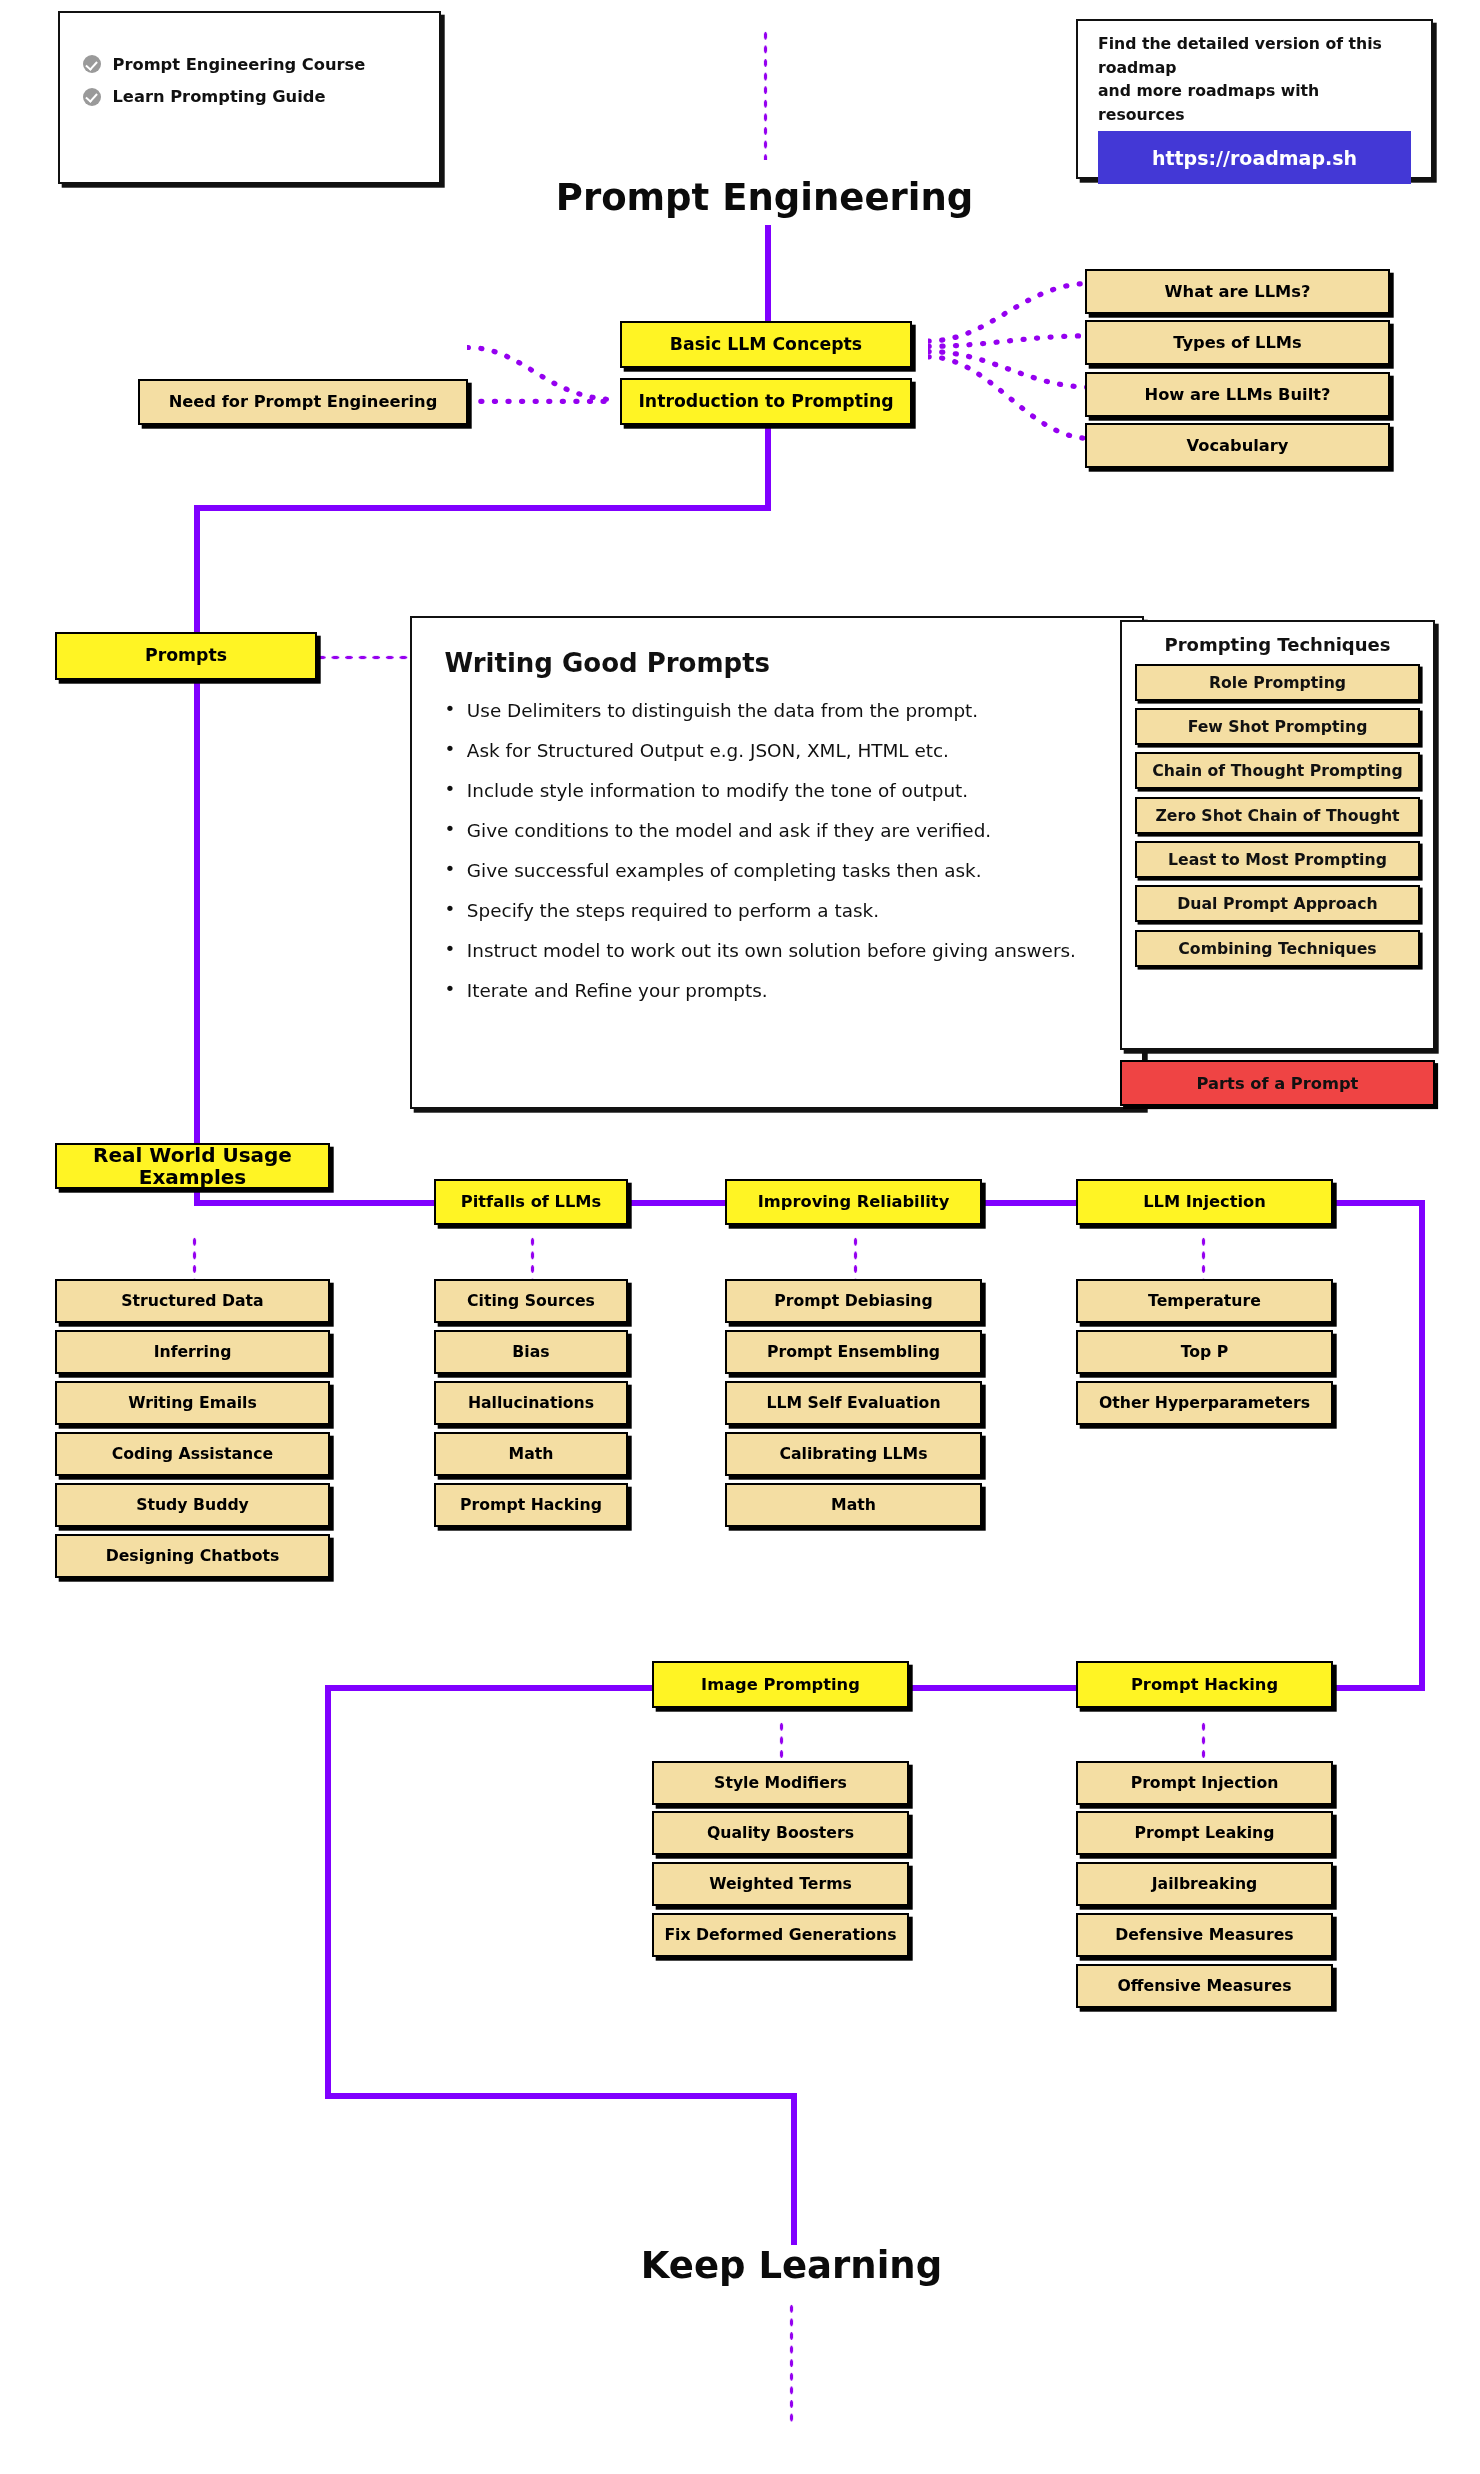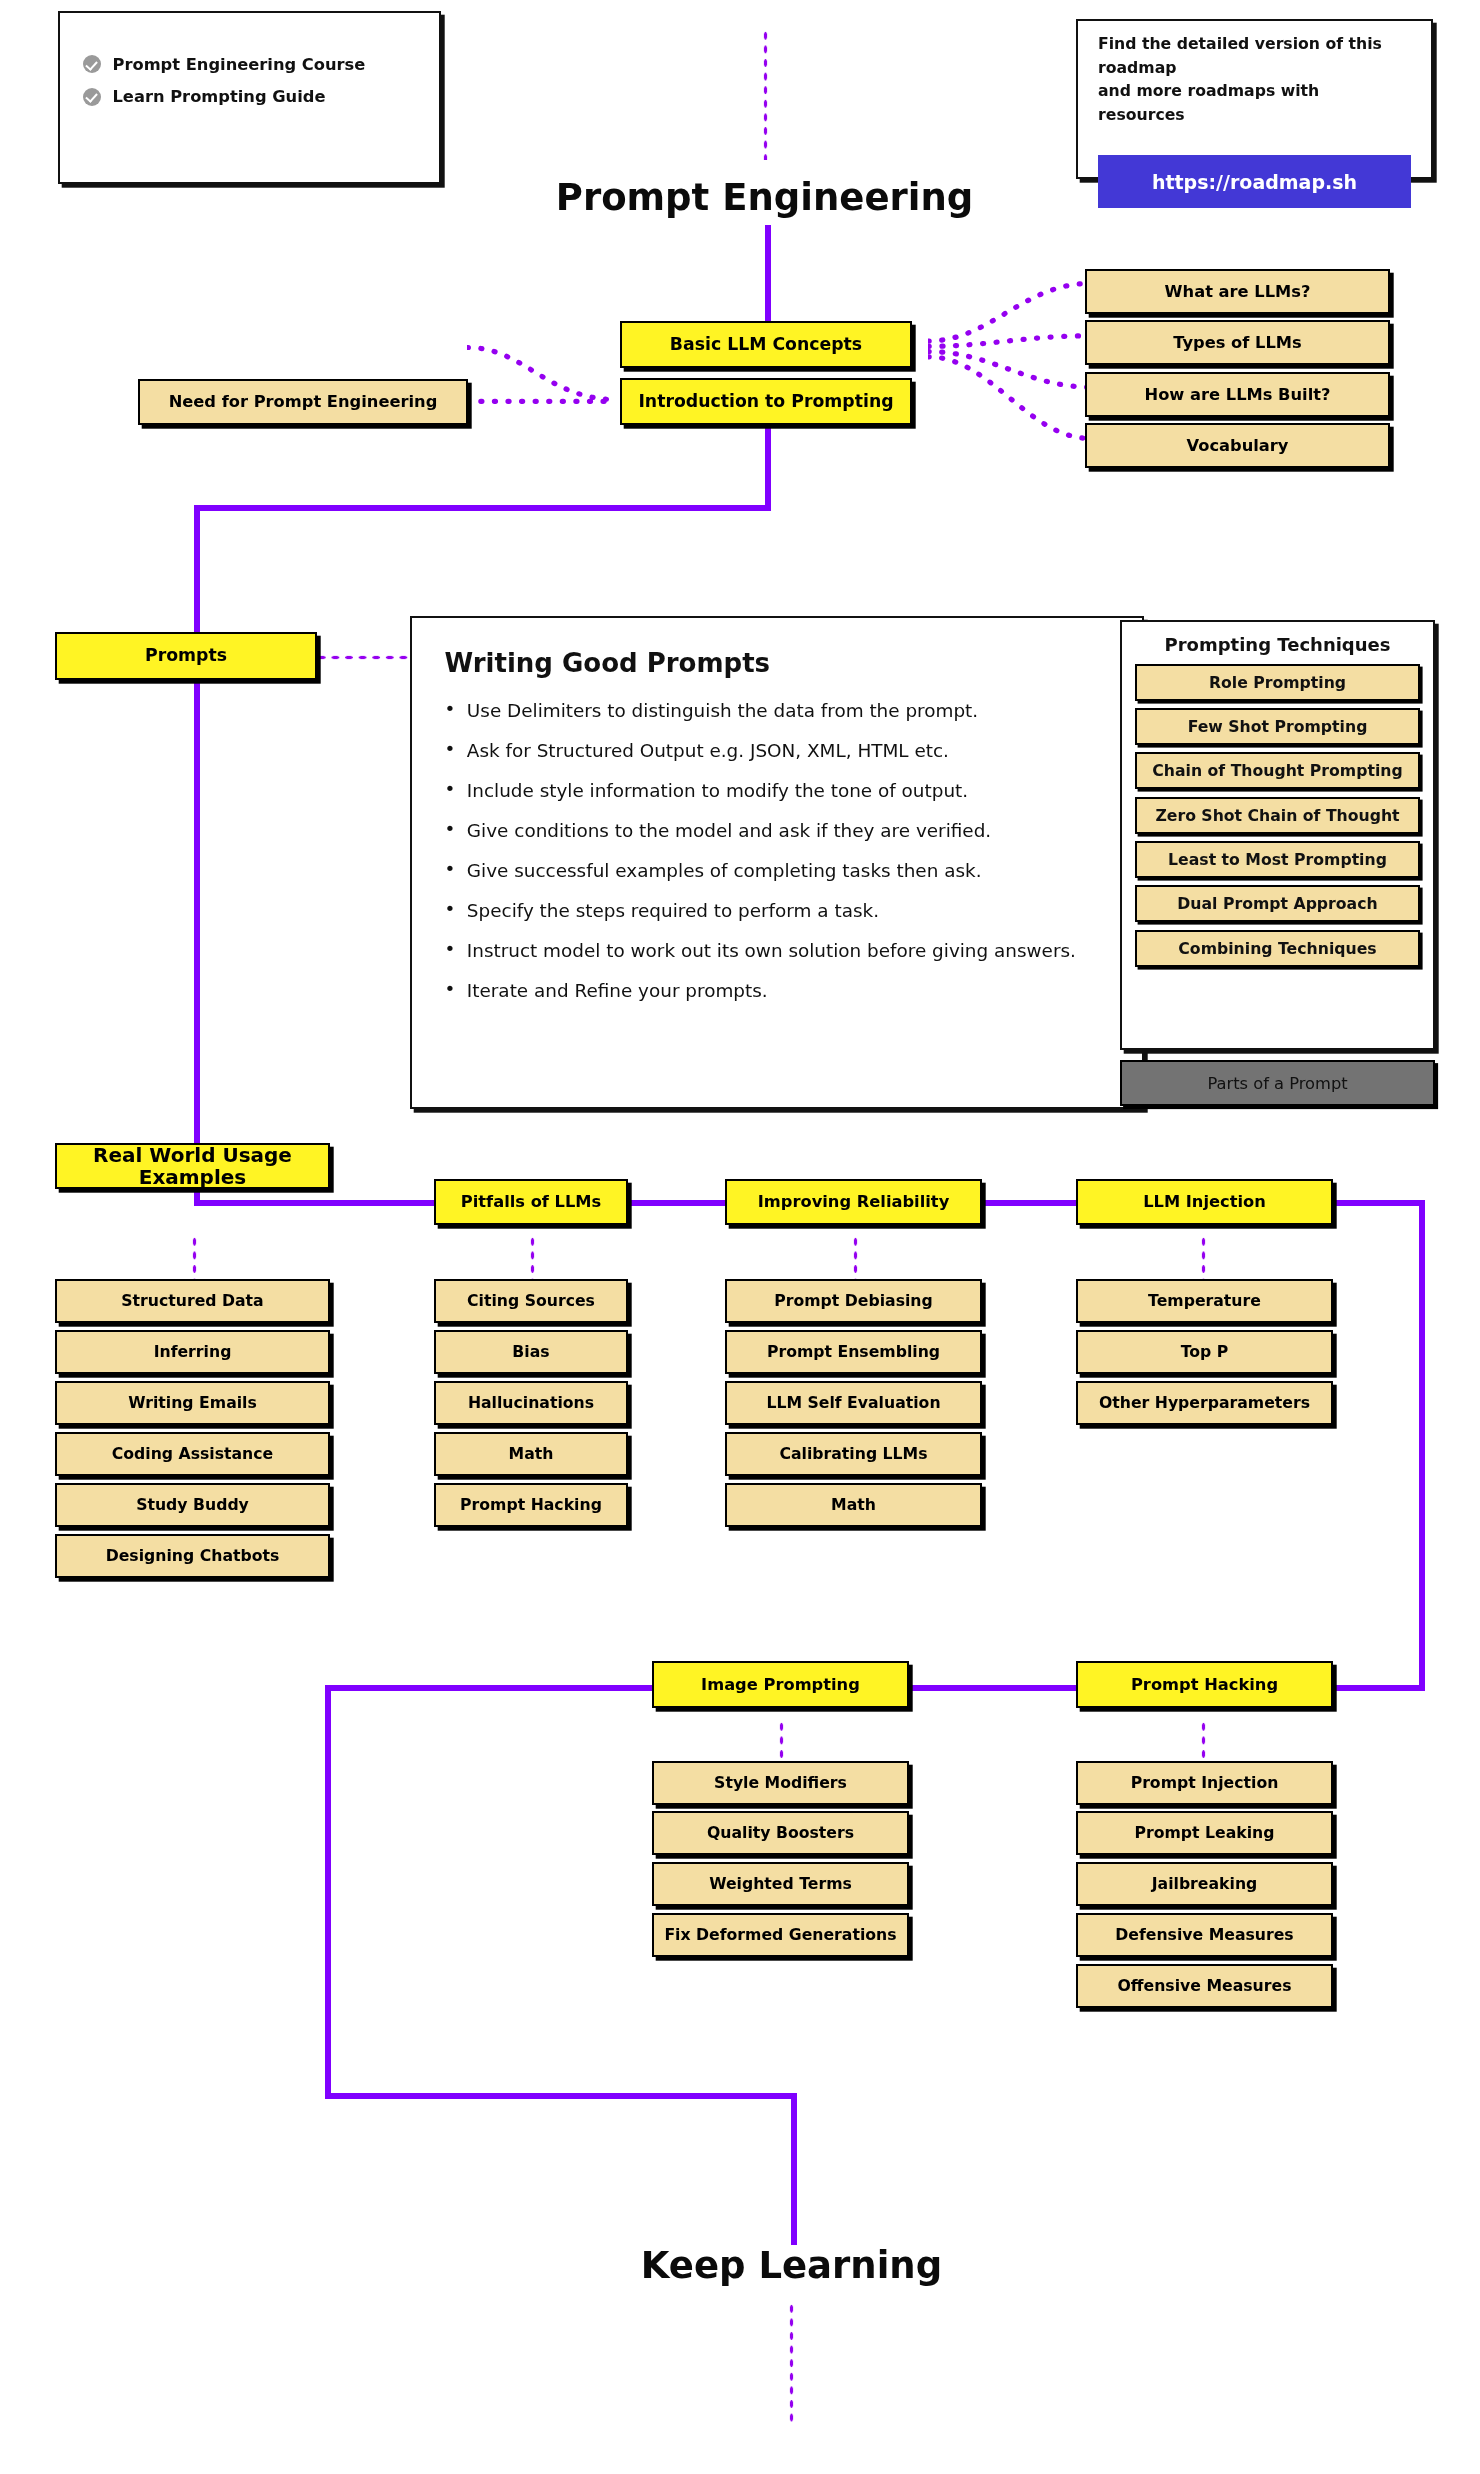--- a/index.html
+++ b/index.html
@@ -75,21 +75,21 @@
     content: ""; position: absolute; left: 5.2px; top: 3.7px;
     width: 5.2px; height: 9px; border: solid #ffffff;
     border-width: 0 2.1px 2.1px 0; transform: rotate(42deg);
   }
   .res-label { font-size: 16.3px; font-weight: 600; color: #111; }
 
   
   #roadmap-panel { left: 1076px; top: 19px; width: 357px; height: 160px; padding: 11px 20px; }
   #roadmap-text { font-size: 15.7px; font-weight: 600; color: #111; line-height: 1.5; }
   #roadmap-link {
-    margin-top: 29px; height: 53px; background: #4338D6;
+    margin-top: 5px; height: 53px; background: #4338D6;
     display: flex; align-items: center; justify-content: center;
     color: #ffffff; font-size: 19px; font-weight: 600;
   }
 
   
   .big-title {
     position: absolute; text-align: center; font-size: 37px;
     font-weight: 700; color: #0b0b0b; z-index: 6; white-space: nowrap;
   }
 
@@ -104,23 +104,23 @@
   #pt-panel { left: 1120px; top: 620px; width: 315px; height: 430px; padding: 11.5px 12.6px 9.4px; }
   #pt-title { text-align: center; font-size: 18px; font-weight: 600; color: #111; margin-bottom: 9.4px; }
   #pt-list { display: flex; flex-direction: column; gap: 7.3px; }
   .pt-item {
     background: #F4DEA3; border: 2.1px solid #000; box-shadow: 2.6px 2.6px 0 #000;
     height: 37px; display: flex; align-items: center; justify-content: center;
     font-size: 15.7px; font-weight: 700; color: #111; text-align: center;
   }
   #parts-of-prompt {
     position: absolute; left: 1120px; top: 1060px; width: 315px; height: 46px;
-    background: #737373; border: 2.6px solid #000; box-shadow: 3.1px 3.1px 0 #000;
+    background: #ef4444; border: 2.6px solid #000; box-shadow: 3.1px 3.1px 0 #000;
     display: flex; align-items: center; justify-content: center;
-    font-size: 16.3px; font-weight: 400; color: #111; z-index: 7;
+    font-size: 16.3px; font-weight: 700; color: #111; z-index: 7;
   }
 </style>
 </head>
 <body>
 
 <div id="stage">
 
   <div class="edge v" style="left:765px; top:225px; height:100px;"></div>
 
   <div class="edge v" style="left:765px; top:419px; height:88px;"></div>

